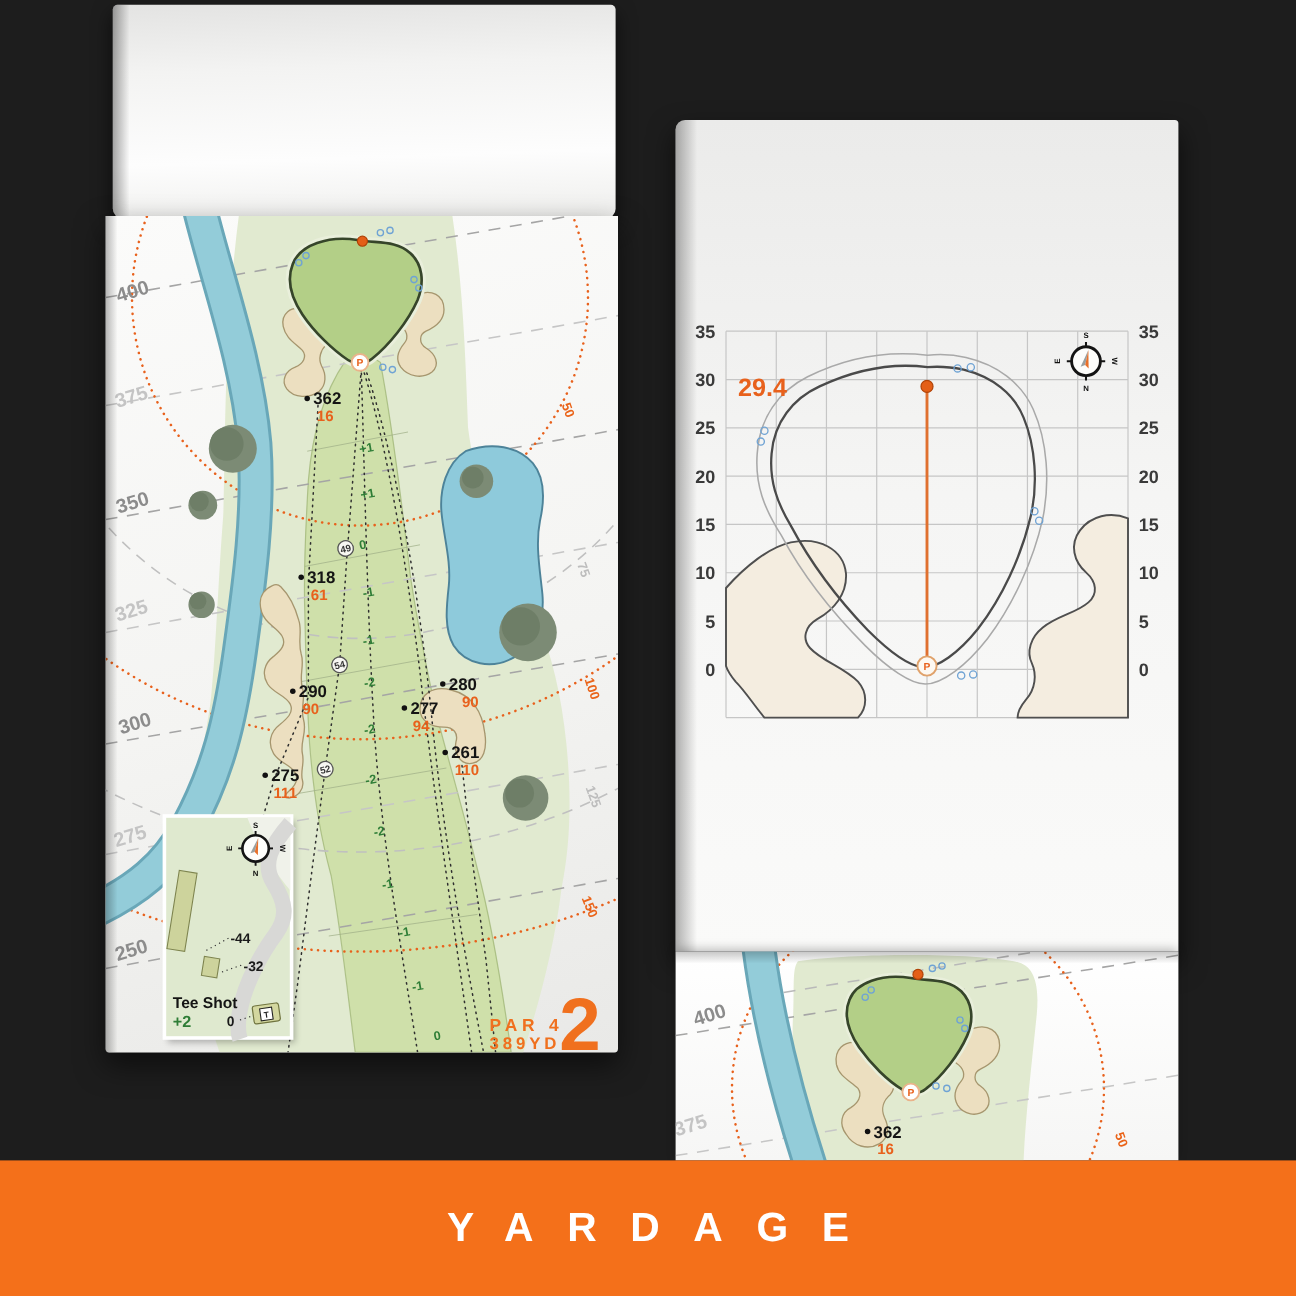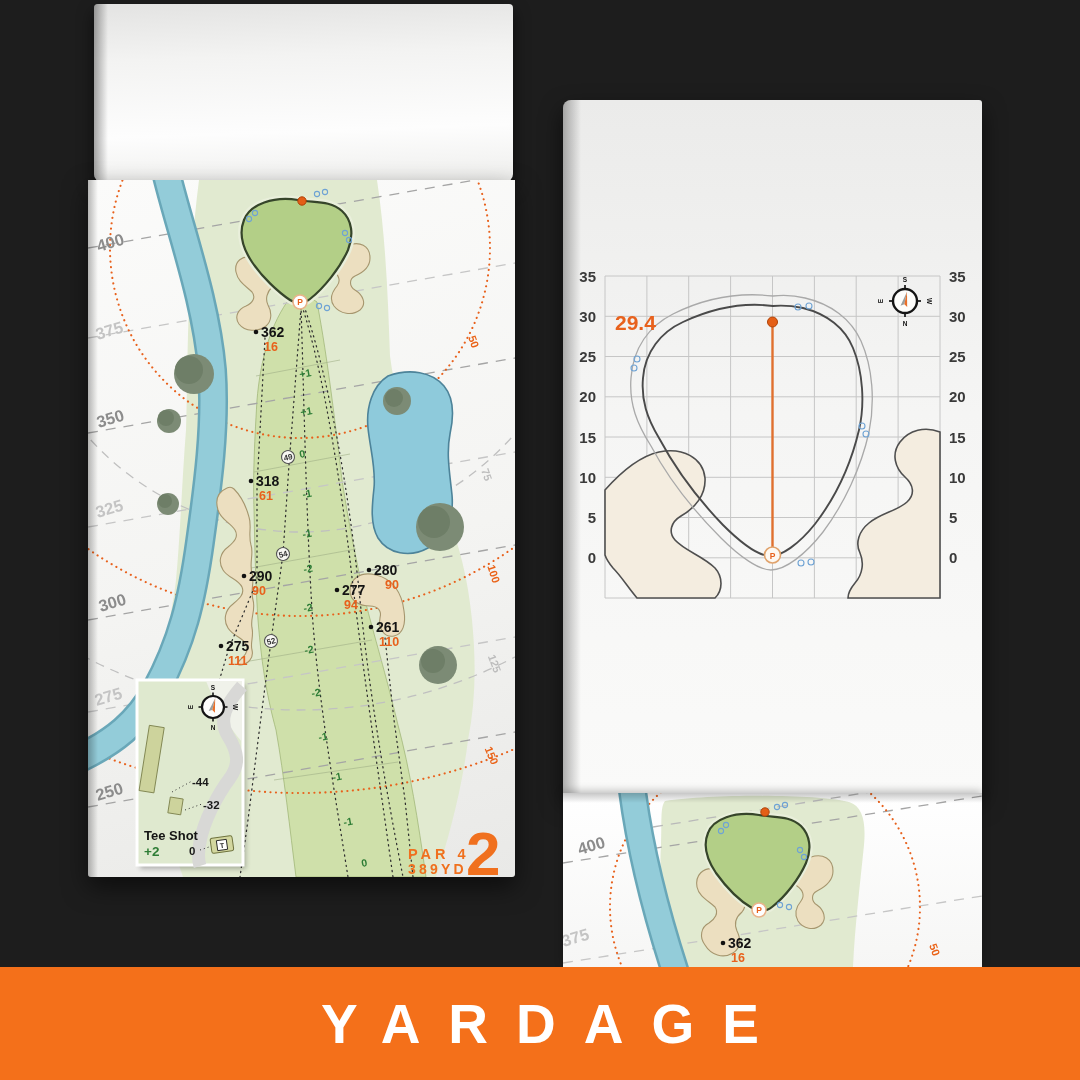--- a/index.html
+++ b/index.html
@@ -21,21 +21,21 @@
              border-radius:8px 3px 0 0;box-shadow:0 10px 22px rgba(0,0,0,.6)}
   .green-page::before{content:"";position:absolute;left:0;top:0;bottom:0;width:18px;z-index:5;
              background:linear-gradient(90deg,rgba(0,0,0,.30),rgba(0,0,0,0));pointer-events:none}
   .next-page{left:563px;top:793px;width:419px;height:174px;
              background:linear-gradient(180deg,#ffffff 0%,#f6f6f5 100%);
              box-shadow:0 -2px 8px rgba(0,0,0,.25)}
   .next-page::before{content:"";position:absolute;left:0;top:0;right:0;height:10px;z-index:5;
              background:linear-gradient(180deg,rgba(0,0,0,.22),rgba(0,0,0,0));pointer-events:none}
   .banner{position:absolute;left:0;top:967px;width:1080px;height:113px;background:#f4701a;
           display:flex;align-items:center;justify-content:center;z-index:10}
-  .banner span{color:#ffffff;font-weight:700;font-size:55px;letter-spacing:28px;padding-left:28px}
+  .banner span{color:#ffffff;font-weight:700;font-size:34px;letter-spacing:28px;padding-left:28px}
   svg{display:block}
   svg text{font-family:"Liberation Sans",sans-serif}
   .band{font-size:16.5px;font-weight:700;fill:#8c8c8c}
   .band-lt{font-size:16.5px;font-weight:700;fill:#c4c4c4}
   .elev{font-size:10.5px;font-weight:700;fill:#2e7d36}
   .mk{font-size:14px;font-weight:700;fill:#141414}
   .mkf{font-size:12.5px;font-weight:700;fill:#e8611c}
   .circ{font-size:8px;font-weight:700;fill:#333}
   .ring-o{font-size:11px;font-weight:700;fill:#ea6318}
   .ring-g{font-size:11px;font-weight:700;fill:#bdbdbd}

